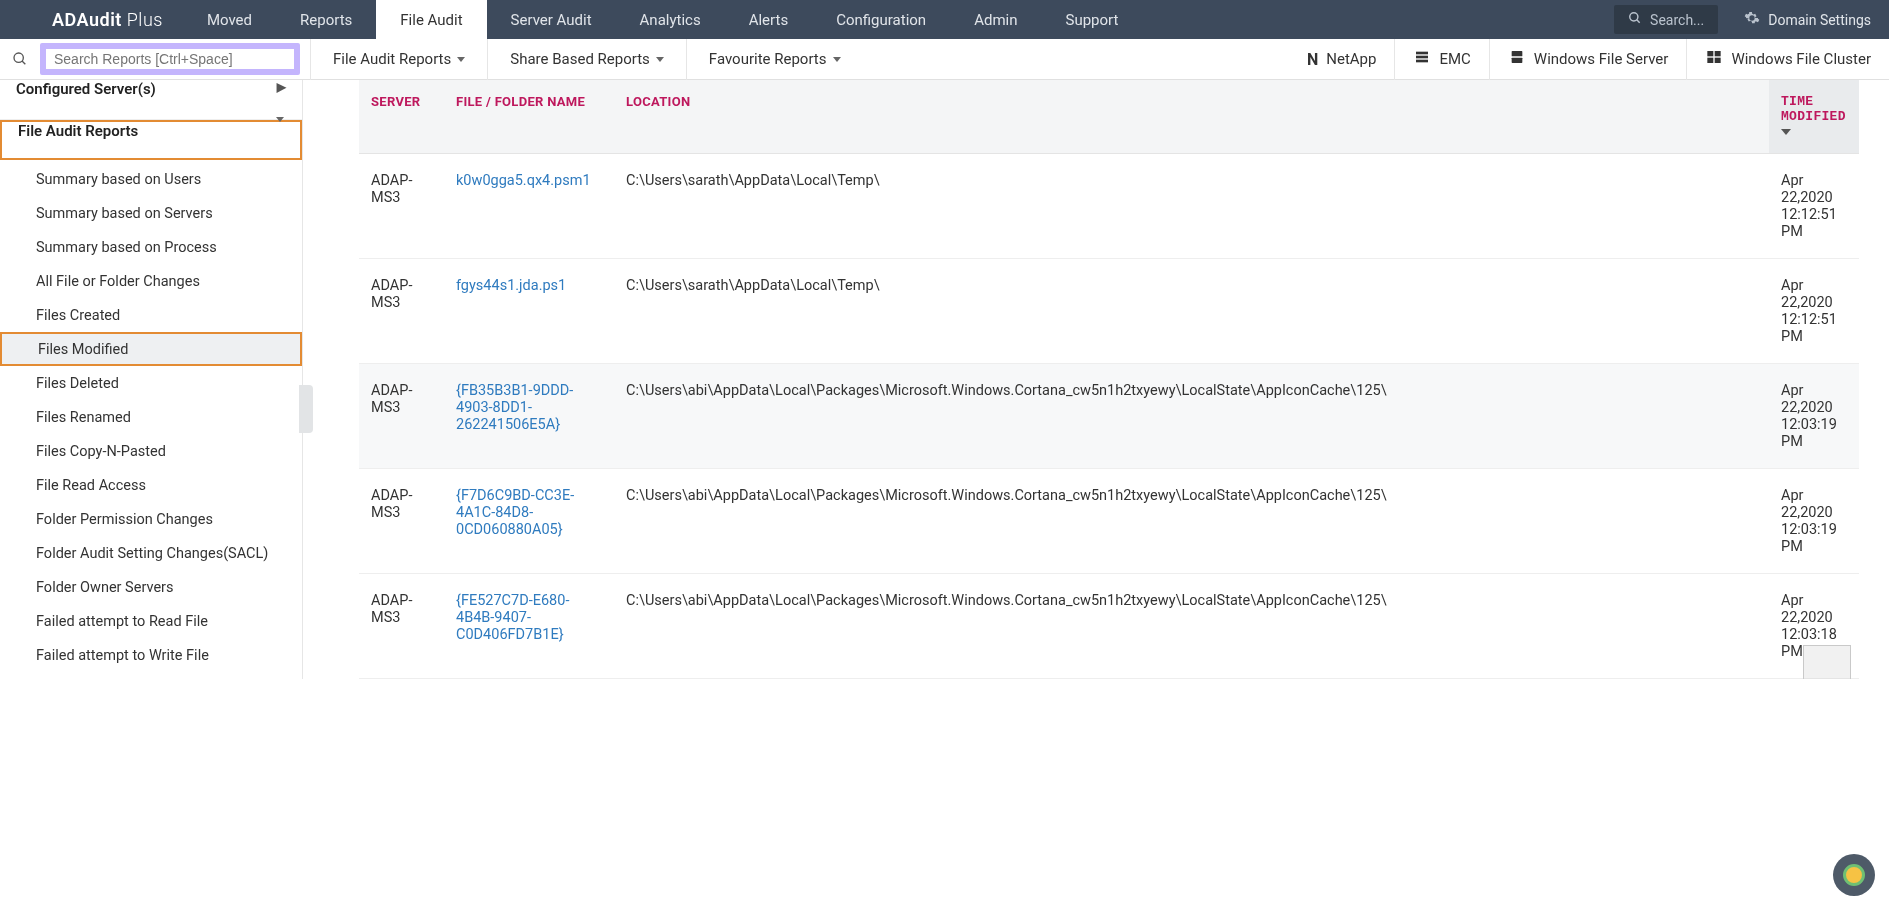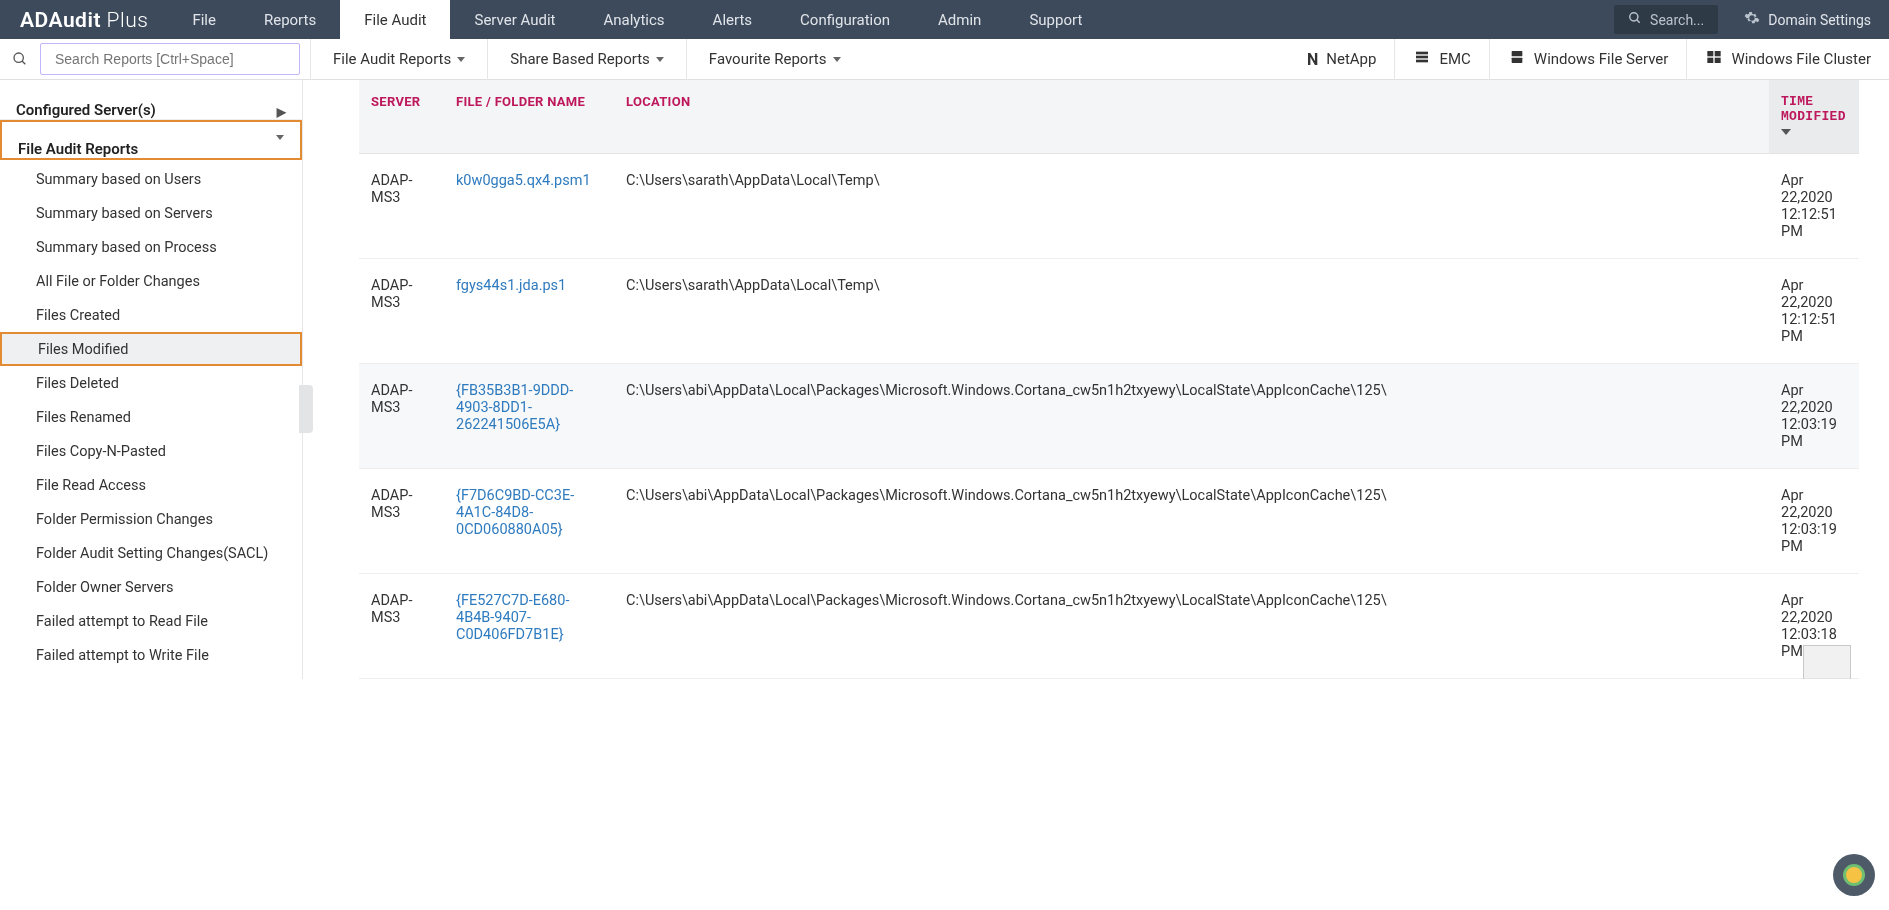--- a/index.html
+++ b/index.html
@@ -1,43 +1,43 @@
 <!DOCTYPE html>
 <html><head>
 <meta charset="utf-8">
 <style>
 * { margin: 0; padding: 0; box-sizing: border-box; }
 body { font-family: -apple-system, BlinkMacSystemFont, "Segoe UI", Roboto, Arial, sans-serif; font-size: 14px; color: #333; background: #fff; width: 1889px; }
 
 
 .topnav { background: #3d4a5c; height: 39px; display: flex; align-items: center; color: #fff; }
-.brand { padding: 0 20px; font-size: 21px; font-weight: 300; letter-spacing: 0.5px; }
+.brand { padding: 0 20px; font-size: 18px; font-weight: 300; letter-spacing: 0.5px; margin-left: 32px; }
 .brand strong { font-weight: 600; }
 .nav-tabs { display: flex; height: 100%; }
 .nav-tab { padding: 0 24px; display: flex; align-items: center; cursor: pointer; font-size: 15px; color: #e0e4e9; }
 .nav-tab.active { background: #fff; color: #333; }
 .nav-right { margin-left: auto; display: flex; align-items: center; height: 100%; }
 .search-box { background: #2f3a47; padding: 6px 14px; margin-right: 8px; display: flex; align-items: center; gap: 8px; color: #b9c2cd; font-size: 14px; border-radius: 2px; }
 .domain-settings { padding: 0 18px; display: flex; align-items: center; gap: 8px; color: #e0e4e9; font-size: 14px; height: 100%; }
 
 
 .subbar { height: 41px; border-bottom: 1px solid #e0e0e0; display: flex; align-items: center; background: #fff; }
 .search-icon-box { width: 40px; display: flex; align-items: center; justify-content: center; font-size: 16px; color: #555; }
-.report-search { height: 32px; width: 260px; border: 1px solid #c4b5fd; border-radius: 2px; padding: 0 14px; font-size: 14px; color: #888; margin-right: 10px; }
+.report-search { height: 32px; width: 260px; border: 6px solid #c4b5fd; border-radius: 2px; padding: 0 8px; font-size: 14px; color: #888; margin-right: 10px; }
 .subbar-sep { width: 1px; height: 41px; background: #e6e6e6; }
 .dropdown-link { padding: 0 22px; font-size: 15px; color: #333; display: flex; align-items: center; gap: 6px; height: 41px; cursor: pointer; }
 .caret-down { width: 0; height: 0; border-left: 4px solid transparent; border-right: 4px solid transparent; border-top: 5px solid #666; }
 .subbar-right { margin-left: auto; display: flex; align-items: center; height: 100%; }
 .vendor-link { padding: 0 18px; font-size: 15px; color: #333; display: flex; align-items: center; gap: 8px; cursor: pointer; height: 41px; }
 .vendor-icon { font-weight: bold; font-size: 16px; }
 
 
 .main { display: flex; }
 .sidebar { width: 303px; border-right: 1px solid #e6e6e6; }
-.side-header { height: 40px; display: flex; align-items: flex-end; padding: 0 16px; font-size: 15px; font-weight: 600; color: #222; border-bottom: 1px solid #eee; cursor: pointer; justify-content: space-between; }
+.side-header { height: 40px; display: flex; align-items: flex-start; padding: 0 16px; font-size: 15px; font-weight: 600; color: #222; border-bottom: 1px solid #eee; cursor: pointer; justify-content: space-between; }
 .side-header.selected { border: 2px solid #e38b33; border-left: 2px solid #e38b33; }
 .chev-right { font-size: 12px; color: #555; }
 .side-sub { padding: 2px 0; }
 .side-item { height: 34px; display: flex; align-items: center; padding: 0 16px 0 36px; font-size: 14.5px; color: #333; cursor: pointer; }
 .side-item.selected { border: 2px solid #e38b33; background: #eef0f2; }
 
 
 .content { flex: 1; padding: 0 30px 0 56px; position: relative; }
 .table { width: 100%; border-collapse: collapse; }
 .table thead th { text-align: left; font-size: 13px; font-weight: 700; color: #be185d; padding: 14px 12px; background: #f4f5f6; border-bottom: 1px solid #e4e4e4; vertical-align: top; letter-spacing: 0.3px; }
@@ -58,21 +58,21 @@
 .highlight-box { position: absolute; border: 1px solid #c9c9c9; background: rgba(200,200,200,0.25); }
 </style>
 </head>
 <body>
 
 <div class="topnav">
   <div class="brand">
     <strong>ADAudit</strong><span> Plus</span>
   </div>
   <div class="nav-tabs">
-    <div class="nav-tab">File</div>
+    <div class="nav-tab">Moved</div>
     <div class="nav-tab">Reports</div>
     <div class="nav-tab active">File Audit</div>
     <div class="nav-tab">Server Audit</div>
     <div class="nav-tab">Analytics</div>
     <div class="nav-tab">Alerts</div>
     <div class="nav-tab">Configuration</div>
     <div class="nav-tab">Admin</div>
     <div class="nav-tab">Support</div>
   </div>
   <div class="nav-right">

